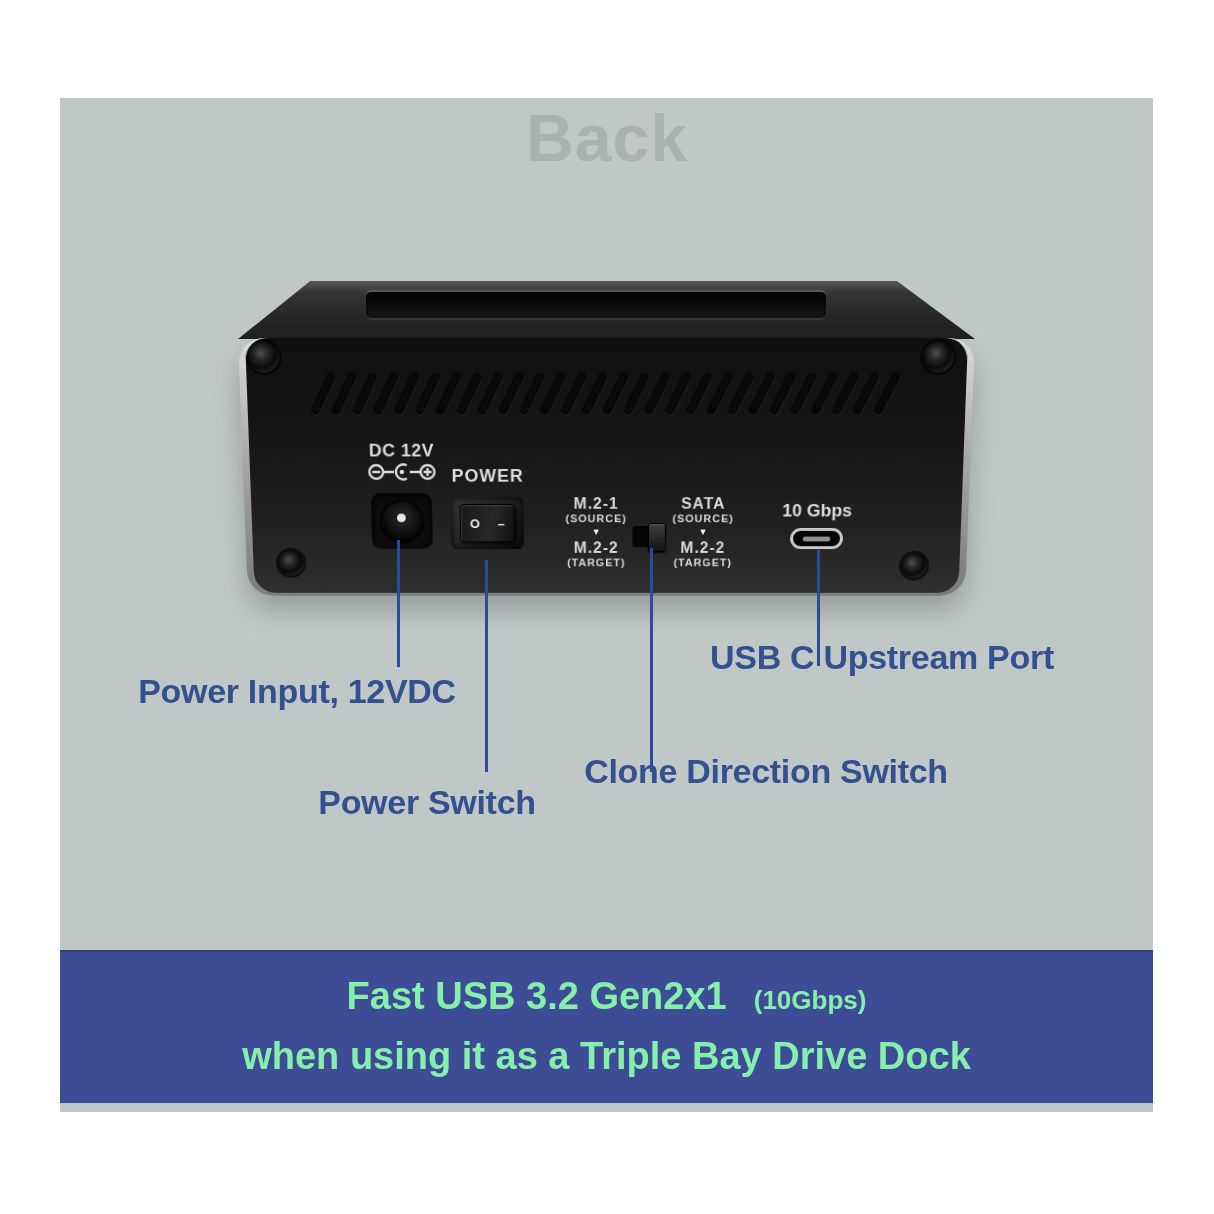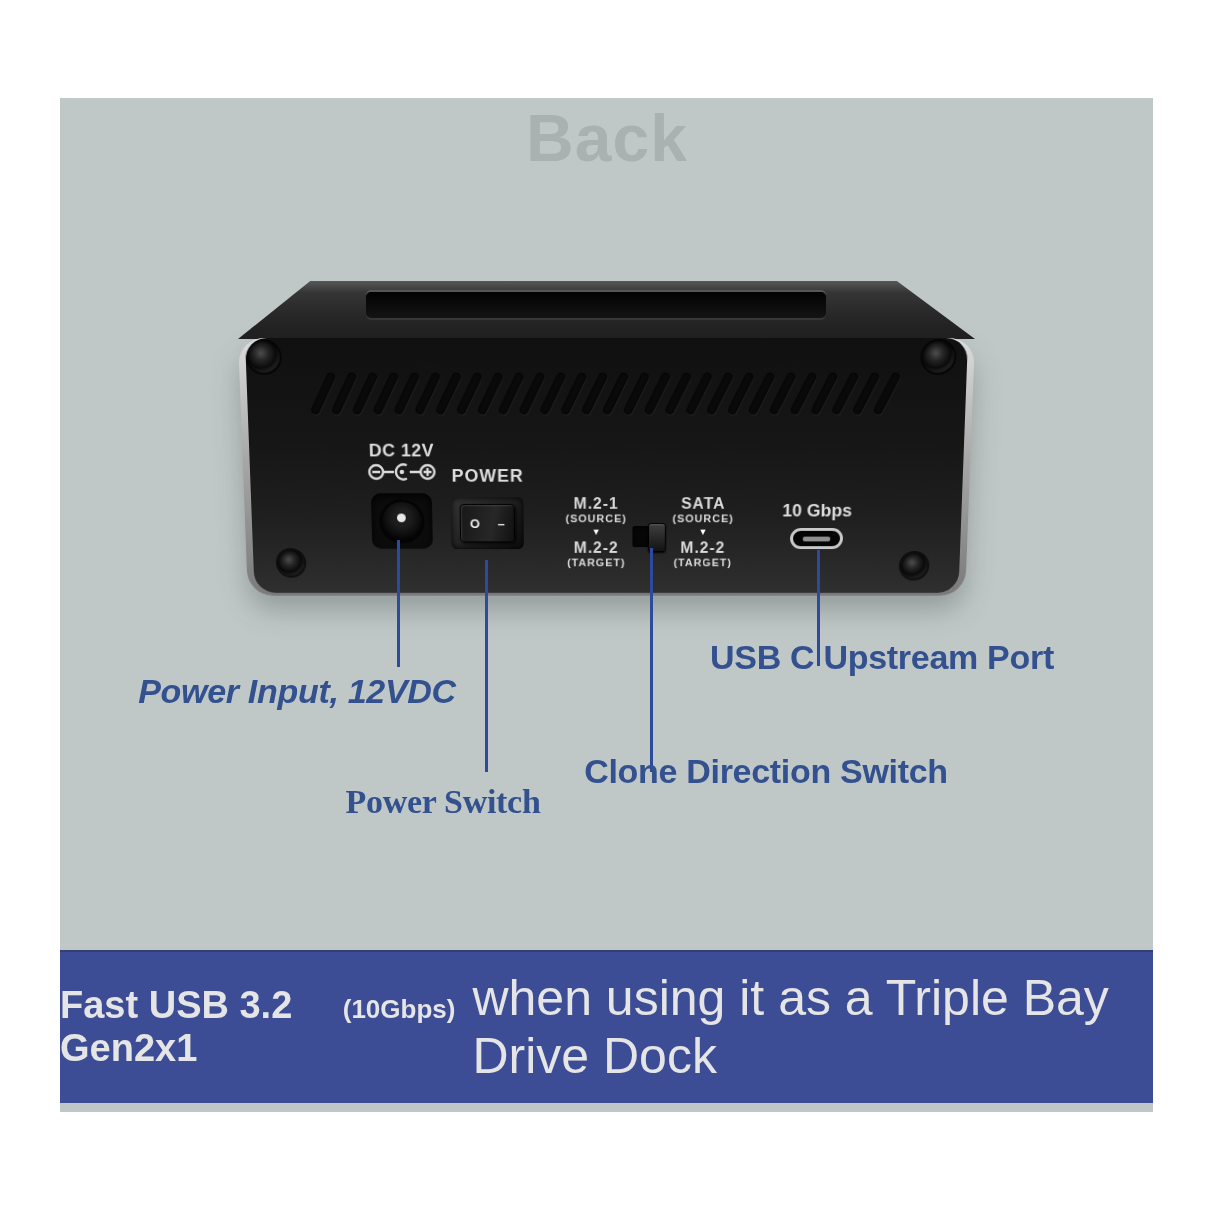--- a/index.html
+++ b/index.html
@@ -105,32 +105,32 @@
 
   
   .cline { position:absolute; width:3px; background:#2d4a9c; }
   .cline.l1 { left:397px; top:540px; height:127px; }
   .cline.l2 { left:485px; top:560px; height:212px; }
   .cline.l3 { left:650px; top:548px; height:224px; }
   .cline.l4 { left:817px; top:550px; height:116px; }
 
   .callout { position:absolute; transform:translateX(-50%); font-size:34px; font-weight:bold;
     color:#33508f; white-space:nowrap; letter-spacing:-0.3px; }
-  .callout.c1 { left:297px; top:672px;font-style:italic; }
-  .callout.c2 { left:443px; top:783px;font-family:Liberation Serif, serif; }
+  .callout.c1 { left:297px; top:672px; }
+  .callout.c2 { left:427px; top:783px; }
   .callout.c3 { left:766px; top:752px; }
   .callout.c4 { left:882px; top:638px; }
 
   
   .banner { position:absolute; left:60px; top:950px; width:1093px; height:153px;
-    background:#3c4d96; color:#e5e5e5; box-shadow:inset 0 2px 0 rgba(0,0,0,.18);
-    display:flex; align-items:center; justify-content:center; gap:17px; }
+    background:#3c4d96; color:#86efac; box-shadow:inset 0 2px 0 rgba(0,0,0,.18);
+    display:flex; flex-direction:column; align-items:center; justify-content:center; gap:17px; }
   .banner-line1 { display:flex; align-items:baseline; gap:11px; font-size:38px; font-weight:bold; }
   .banner-line1 .small { font-size:26px; font-weight:bold;margin-left:16px; }
-  .banner-line2 { font-size:50px; font-weight:normal; }
+  .banner-line2 { font-size:38px; font-weight:bold; }
 </style>
 </head>
 <body>
 
 <div class="page">
   <div class="panel"></div>
 
   <div class="title">Back</div>
 
   <div class="device">

